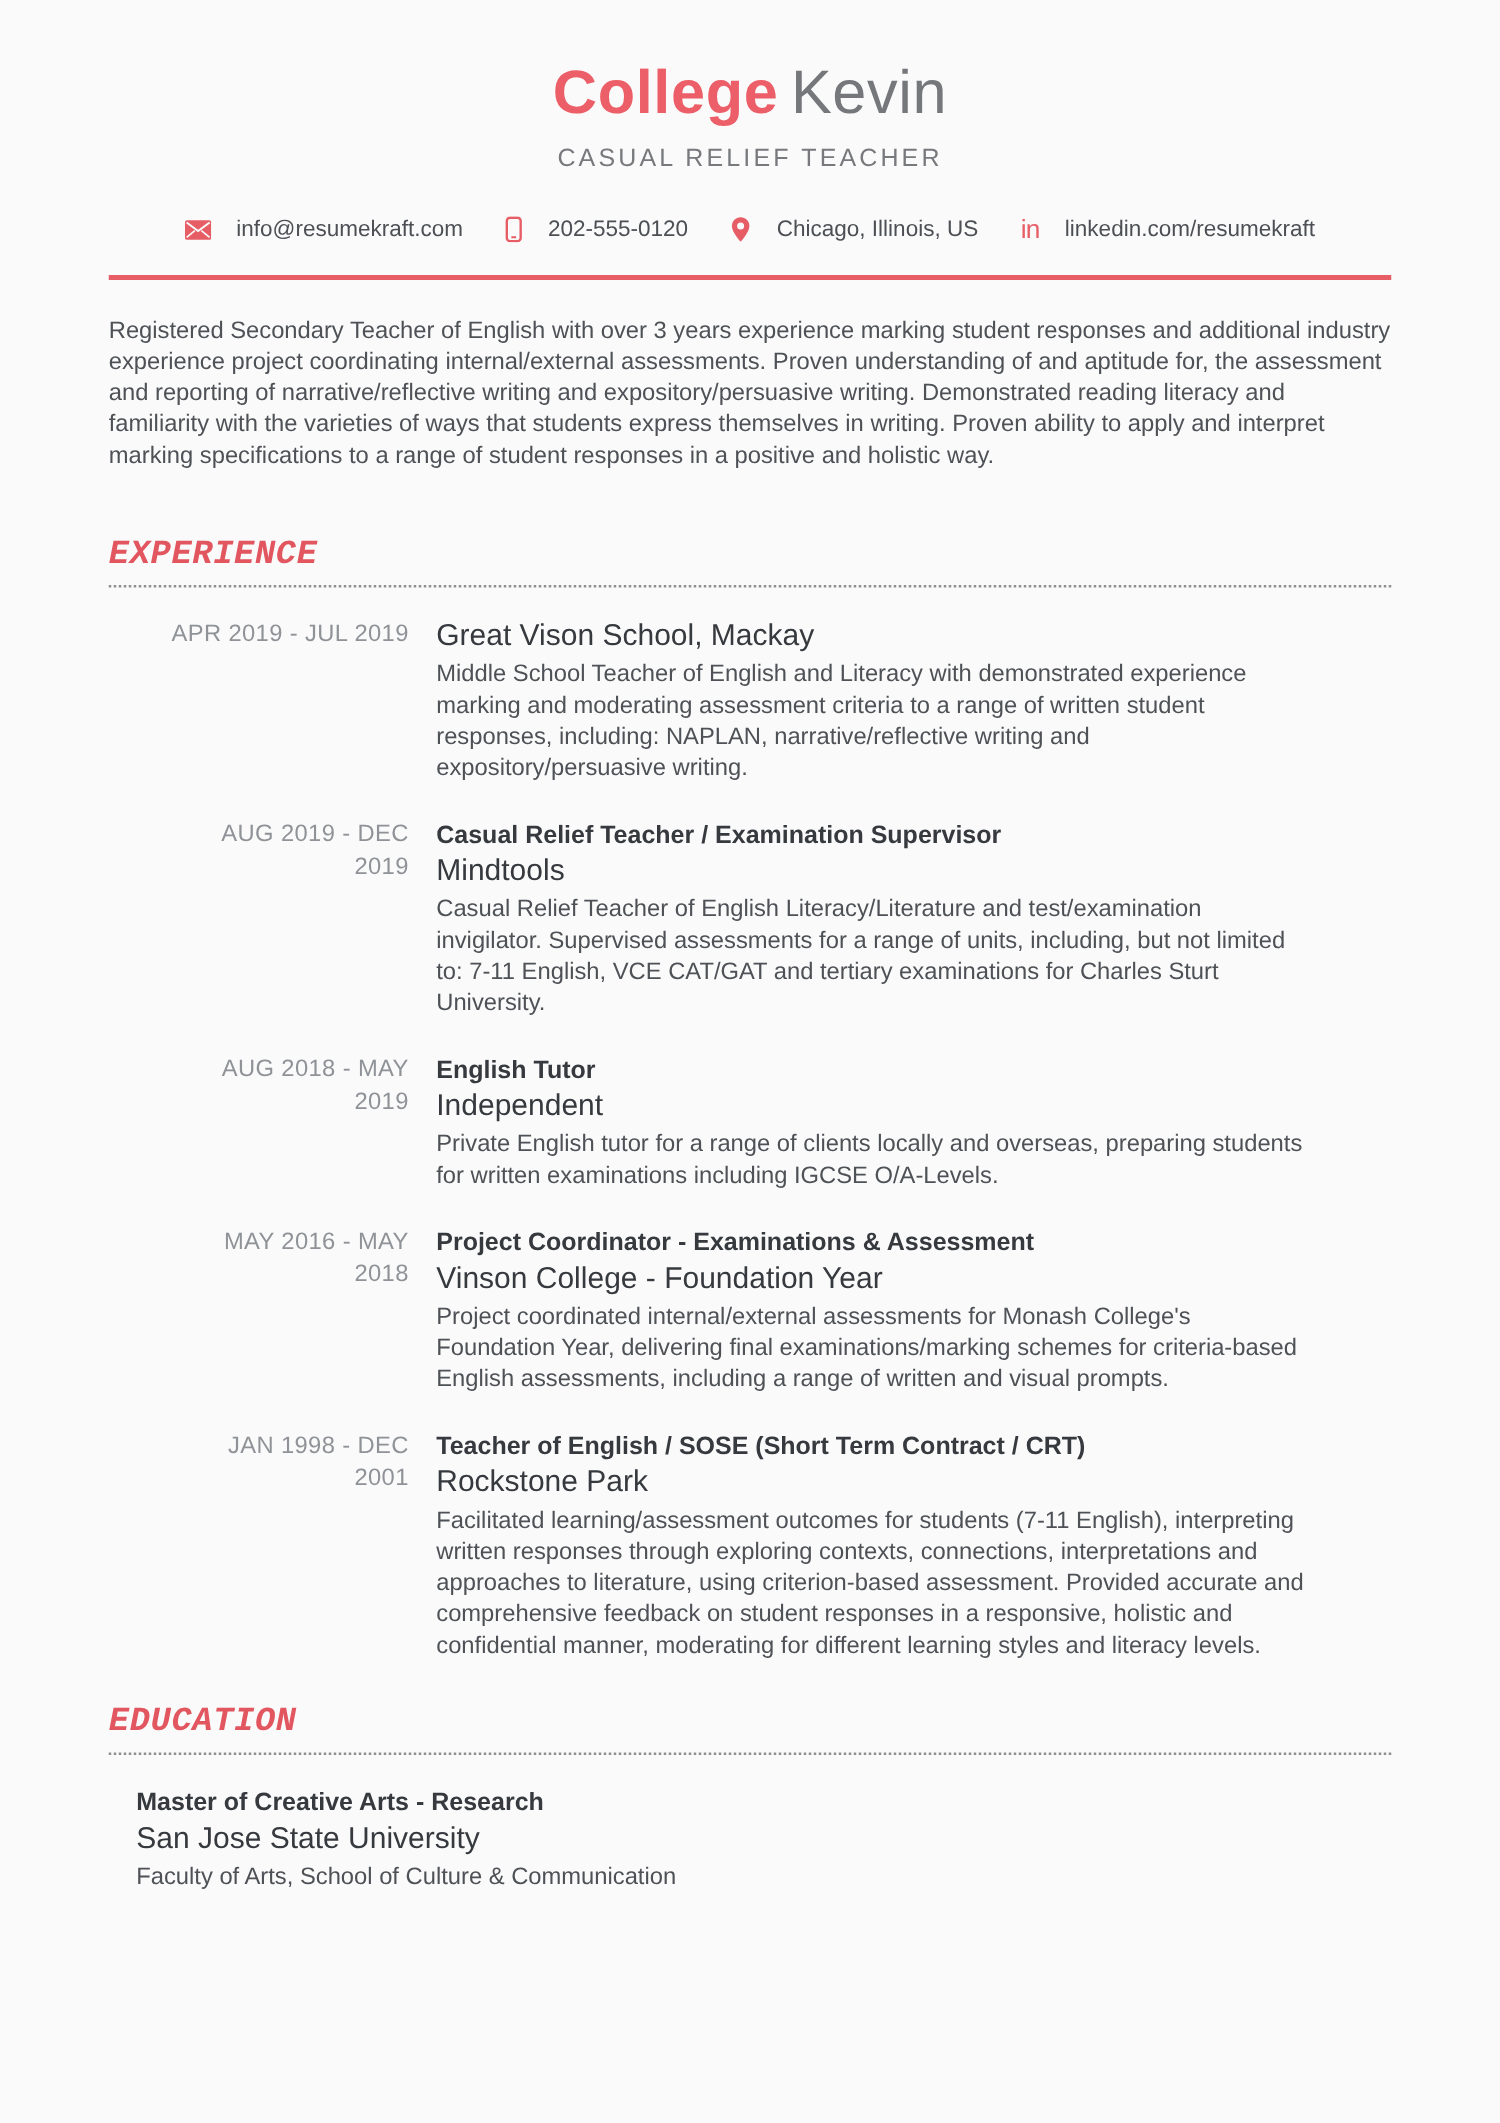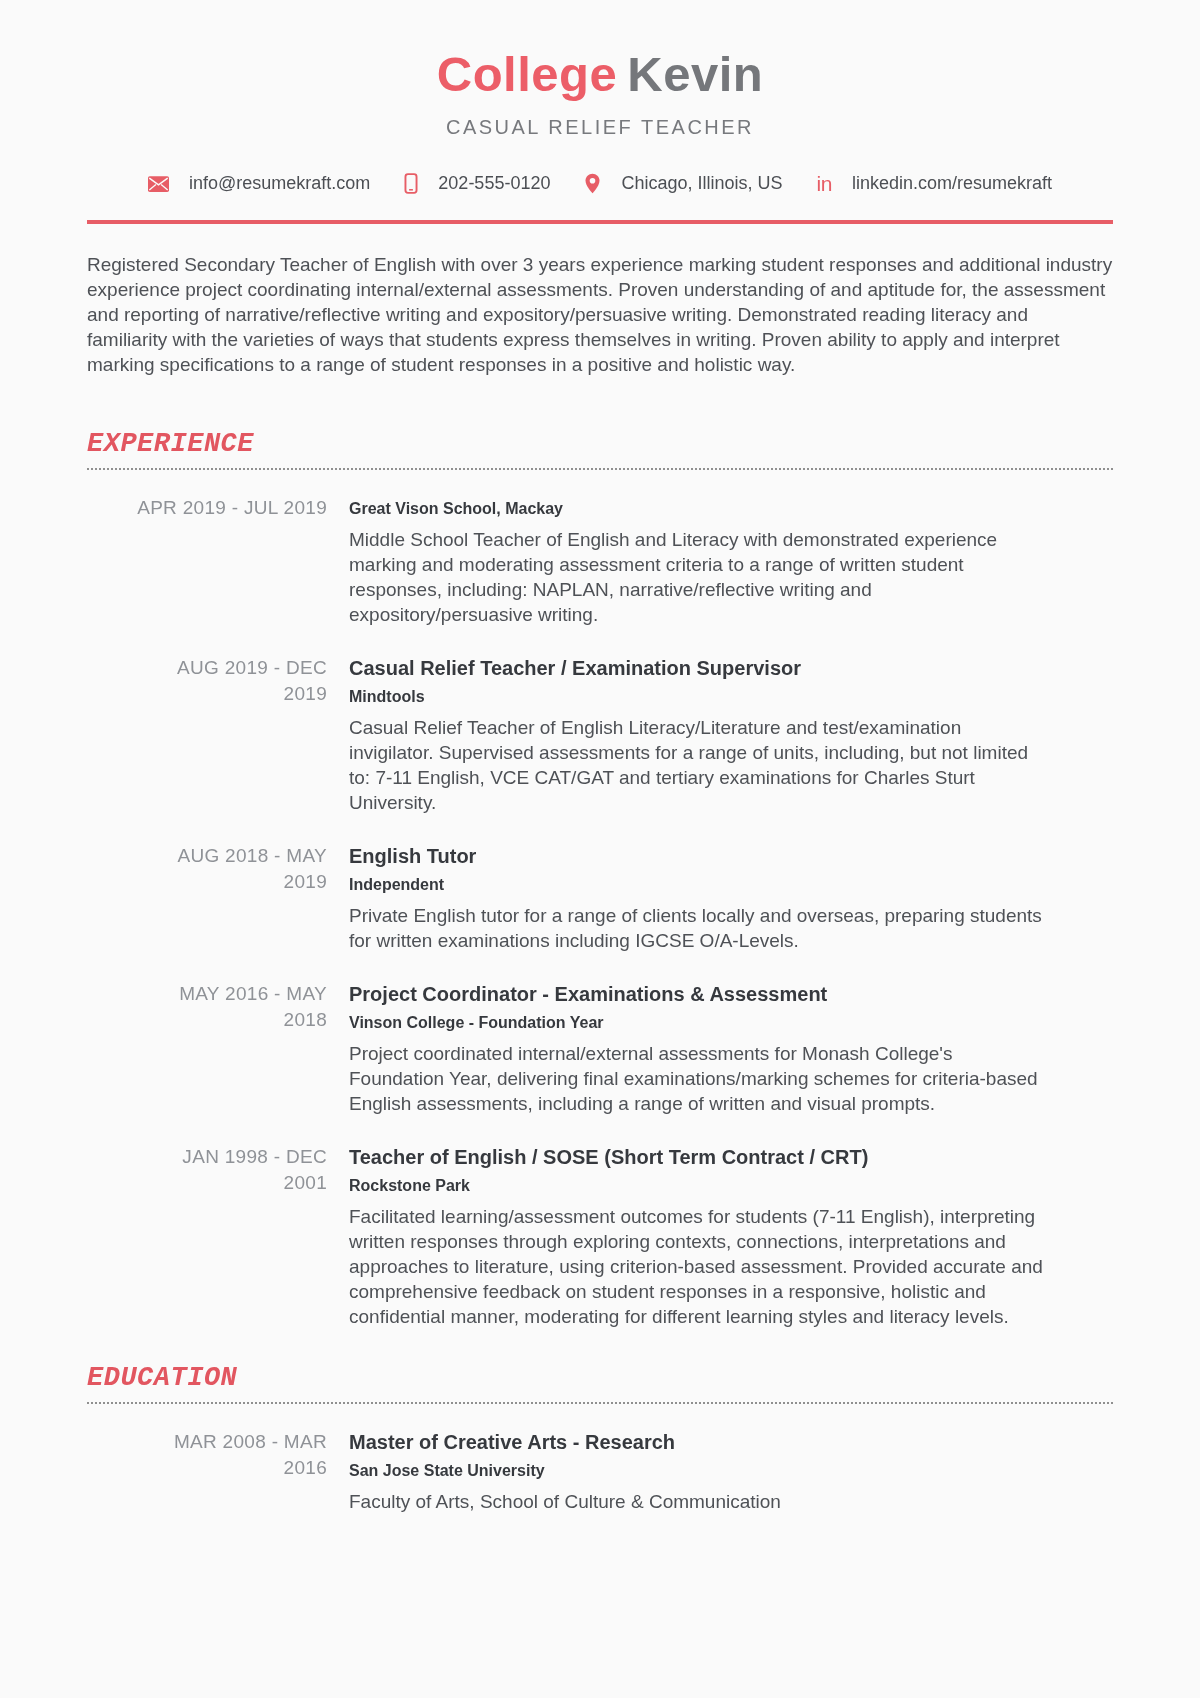--- a/index.html
+++ b/index.html
@@ -15,21 +15,21 @@
   
   .name{
     text-align:center;
     font-size:49px;
     line-height:56px;
     margin:0;
     font-weight:400;
     letter-spacing:0.5px;
   }
   .name .first{color:#ec5e68;font-weight:700;margin-right:10px;}
-  .name .last{color:#75777b;font-weight:700;}
+  .name .last{color:#75777b;font-weight:400;}
   .job-title{
     text-align:center;
     margin-top:14px;
     font-size:20px;
     letter-spacing:2.5px;
     color:#77797d;
   }
   .contact-row{
     margin-top:34px;
     display:flex;
@@ -93,22 +93,22 @@
     padding-top:1px;
   }
   .entry-main{margin-left:22px;width:700px;}
   .entry-title{
     font-size:20px;
     font-weight:700;
     color:#36393e;
     line-height:28px;
   }
   .entry-org{
-    font-size:16px;
-    font-weight:700;
+    font-size:24px;
+    font-weight:400;
     color:#36393e;
     line-height:28px;
     margin-top:1px;
   }
   .entry-desc{
     margin:4px 0 0 0;
     font-size:19px;
     line-height:25px;
     color:#4e5156;
     max-width:697px;
@@ -224,22 +224,20 @@
 
     </div>
   </section>
 
   <section class="section education">
     <h2 class="section-heading">EDUCATION</h2>
     <div class="dotted-rule"></div>
 
     <div class="entries">
       <div class="entry">
-        <div class="entry-date">MAR 2008 - MAR
-2016</div>
         <div class="entry-main">
           <div class="entry-title">Master of Creative Arts - Research</div>
           <div class="entry-org">San Jose State University</div>
           <p class="entry-desc">Faculty of Arts, School of Culture &amp; Communication</p>
         </div>
       </div>
     </div>
   </section>
 
 </div>

